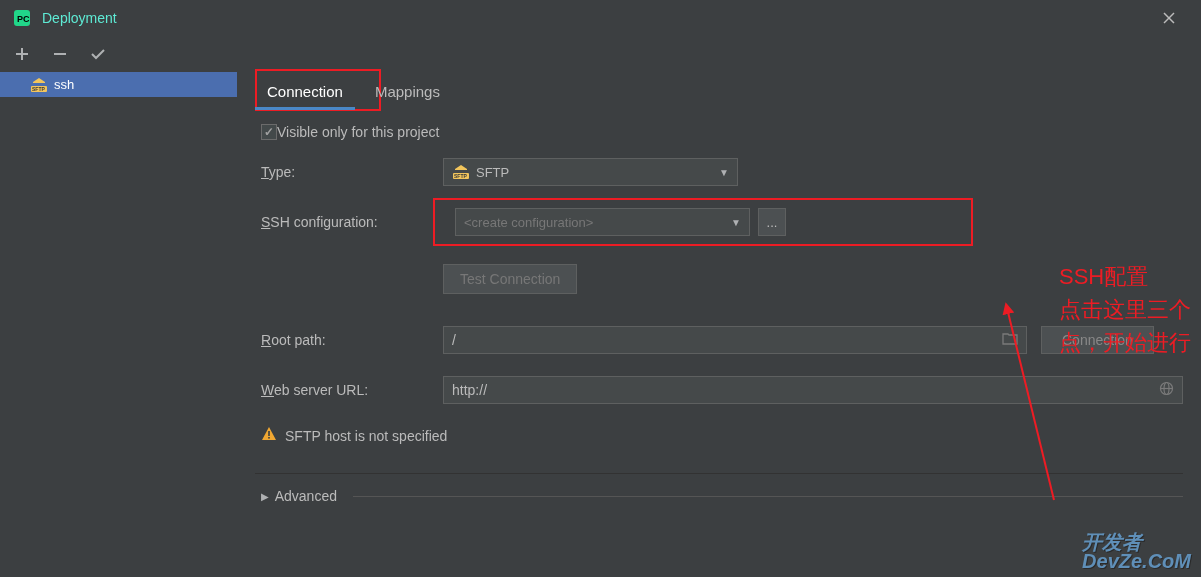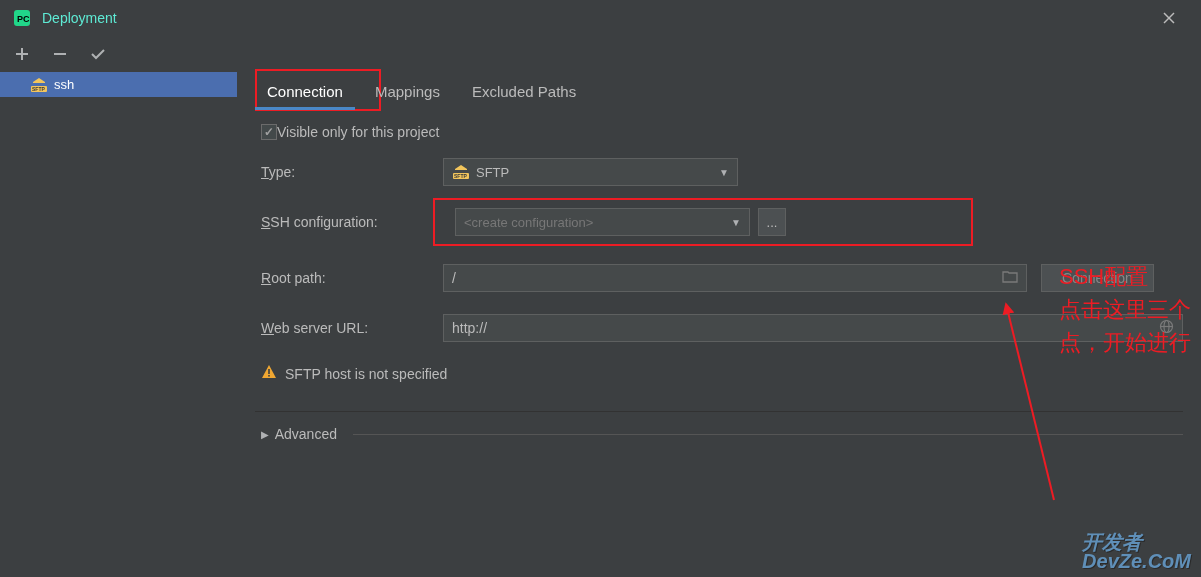--- a/index.html
+++ b/index.html
@@ -362,21 +362,20 @@
       </span>
       <span>ssh</span>
     </div>
   </div>
 
   <div class="content">
     <div class="tabs" style="position:relative;">
       <div class="red-box-tab"></div>
       <div class="tab active">Connection</div>
       <div class="tab">Mappings</div>
-      <div class="tab">Excluded Paths</div>
     </div>
 
     <div class="form-body">
 
       <div class="checkbox-row">
         <div class="checkbox checked"></div>
         <span>Visible only for this project</span>
       </div>
 
       <div class="form-row">
@@ -401,20 +400,24 @@
           <div style="display:flex;align-items:center;">
             <div class="select-box">
               <span class="select-placeholder">&lt;create configuration&gt;</span>
               <span class="arrow">▼</span>
             </div>
             <div class="more-btn">...</div>
           </div>
         </div>
       </div>
 
+      <div class="form-row" style="margin-bottom:32px;">
+        <div class="form-label"></div>
+        <button class="btn disabled">Test Connection</button>
+      </div>
 
       <div class="form-row">
         <div class="form-label"><span class="underline">R</span>oot path:</div>
         <div class="input-field root-input">
           <span>/</span>
           <span class="folder-icon">
             <svg width="16" height="13" viewBox="0 0 16 13">
                 <path d="M1 2 h5 l1 1 h8 v9 h-14 z" fill="none" stroke="#7a7a7a" stroke-width="1.3"></path>
               </svg>
           </span>

